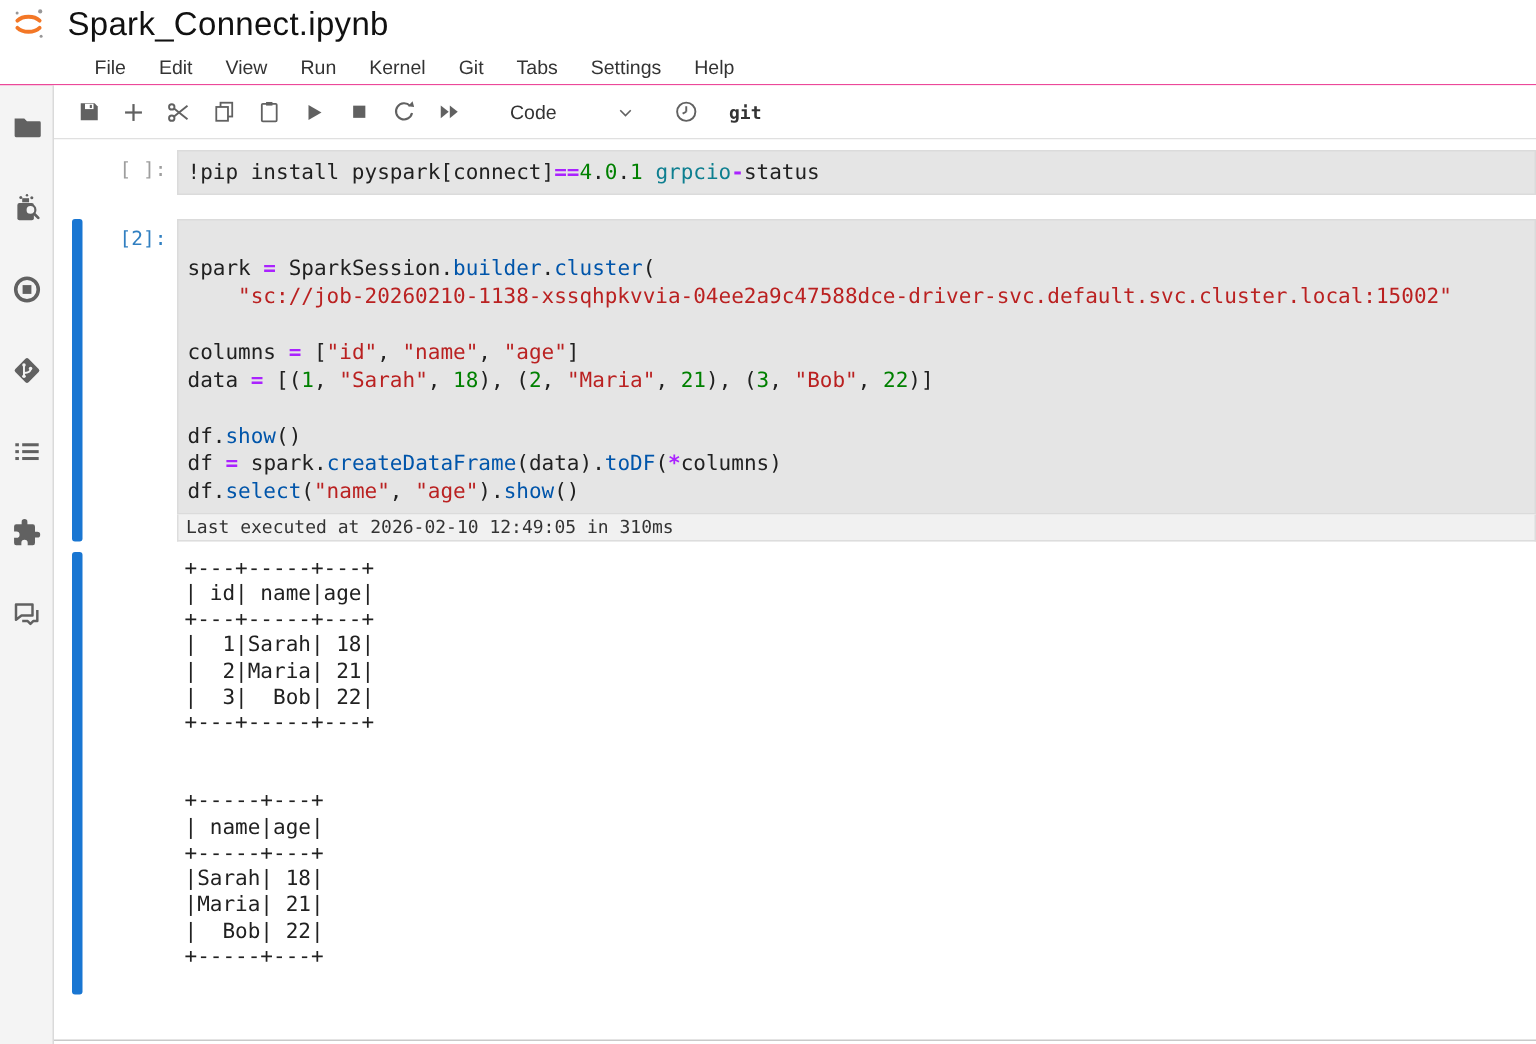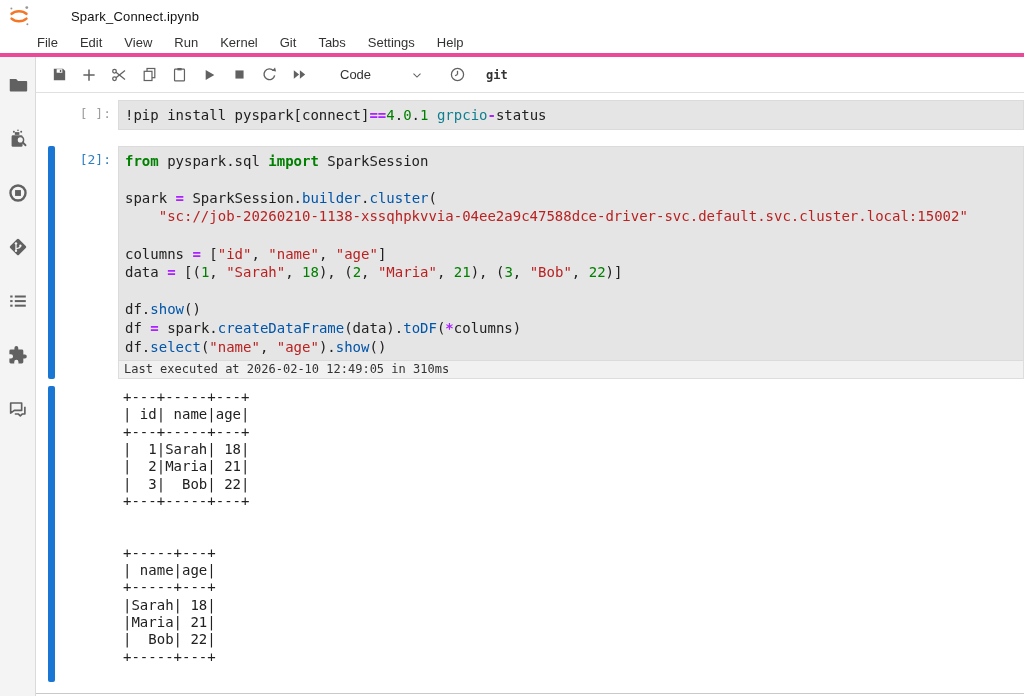--- a/index.html
+++ b/index.html
@@ -4,25 +4,25 @@
 <style>
   * { margin:0; padding:0; box-sizing:border-box; }
   html,body { width:1024px; height:696px; overflow:hidden; background:#fff;
               font-family:"Liberation Sans", sans-serif; }
 
   .app { width:1024px; height:696px; display:flex; flex-direction:column; background:#fff; }
 
   
   .titlebar { height:32px; display:flex; align-items:center; padding-left:7px; background:#fff; }
   .logo { width:24px; height:24px; margin-right:14px; flex:0 0 auto; }
-  .title { font-size:13px; color:#111; letter-spacing:.2px;margin-left:26px; }
-
-  
-  .menubar { height:25px; display:flex; align-items:center; padding-left:26px;
-             border-bottom:4px solid #ec4899; background:#fff; }
+  .title { font-size:22px; color:#111; letter-spacing:.2px; }
+
+  
+  .menubar { height:25px; display:flex; align-items:center; padding-left:52px;
+             border-bottom:1px solid #ec4899; background:#fff; }
   .menu-item { font-size:13px; color:#333; padding:3px 11px; cursor:default; }
 
   
   .main { flex:1; display:flex; min-height:0; }
 
   .sidebar { width:36px; background:#f4f4f4; border-right:1px solid #dadada;
              display:flex; flex-direction:column; align-items:center; padding-top:16px; }
   .sb-btn { width:26px; height:24px; margin-bottom:30px; display:flex; align-items:center;
             justify-content:center; color:#616161; }
 
@@ -241,21 +241,20 @@
                 </div>
               </div>
             </div>
           </div>
           <div class="cell">
             <div class="cellrow">
               <div class="collapser active"></div>
               <div class="prompt exec">[2]:</div>
               <div class="editorwrap">
                 <div class="editor">
-                  <div class="cm-line"><span class="tok-k">from</span><span class="tok-p"> pyspark.sql </span><span class="tok-k">import</span><span class="tok-p"> SparkSession</span></div>
                   <div class="cm-line"></div>
                   <div class="cm-line"><span class="tok-p">spark </span><span class="tok-o">=</span><span class="tok-p"> SparkSession.</span><span class="tok-f">builder</span><span class="tok-p">.</span><span class="tok-f">cluster</span><span class="tok-p">(</span></div>
                   <div class="cm-line"><span class="tok-p">    </span><span class="tok-s">"sc://job-20260210-1138-xssqhpkvvia-04ee2a9c47588dce-driver-svc.default.svc.cluster.local:15002"</span></div>
                   <div class="cm-line"></div>
                   <div class="cm-line"><span class="tok-p">columns </span><span class="tok-o">=</span><span class="tok-p"> [</span><span class="tok-s">"id"</span><span class="tok-p">, </span><span class="tok-s">"name"</span><span class="tok-p">, </span><span class="tok-s">"age"</span><span class="tok-p">]</span></div>
                   <div class="cm-line"><span class="tok-p">data </span><span class="tok-o">=</span><span class="tok-p"> [(</span><span class="tok-n">1</span><span class="tok-p">, </span><span class="tok-s">"Sarah"</span><span class="tok-p">, </span><span class="tok-n">18</span><span class="tok-p">), (</span><span class="tok-n">2</span><span class="tok-p">, </span><span class="tok-s">"Maria"</span><span class="tok-p">, </span><span class="tok-n">21</span><span class="tok-p">), (</span><span class="tok-n">3</span><span class="tok-p">, </span><span class="tok-s">"Bob"</span><span class="tok-p">, </span><span class="tok-n">22</span><span class="tok-p">)]</span></div>
                   <div class="cm-line"></div>
                   <div class="cm-line"><span class="tok-p">df.</span><span class="tok-f">show</span><span class="tok-p">()</span></div>
                   <div class="cm-line"><span class="tok-p">df </span><span class="tok-o">=</span><span class="tok-p"> spark.</span><span class="tok-f">createDataFrame</span><span class="tok-p">(data).</span><span class="tok-f">toDF</span><span class="tok-p">(</span><span class="tok-o">*</span><span class="tok-p">columns)</span></div>
                   <div class="cm-line"><span class="tok-p">df.</span><span class="tok-f">select</span><span class="tok-p">(</span><span class="tok-s">"name"</span><span class="tok-p">, </span><span class="tok-s">"age"</span><span class="tok-p">).</span><span class="tok-f">show</span><span class="tok-p">()</span></div>

